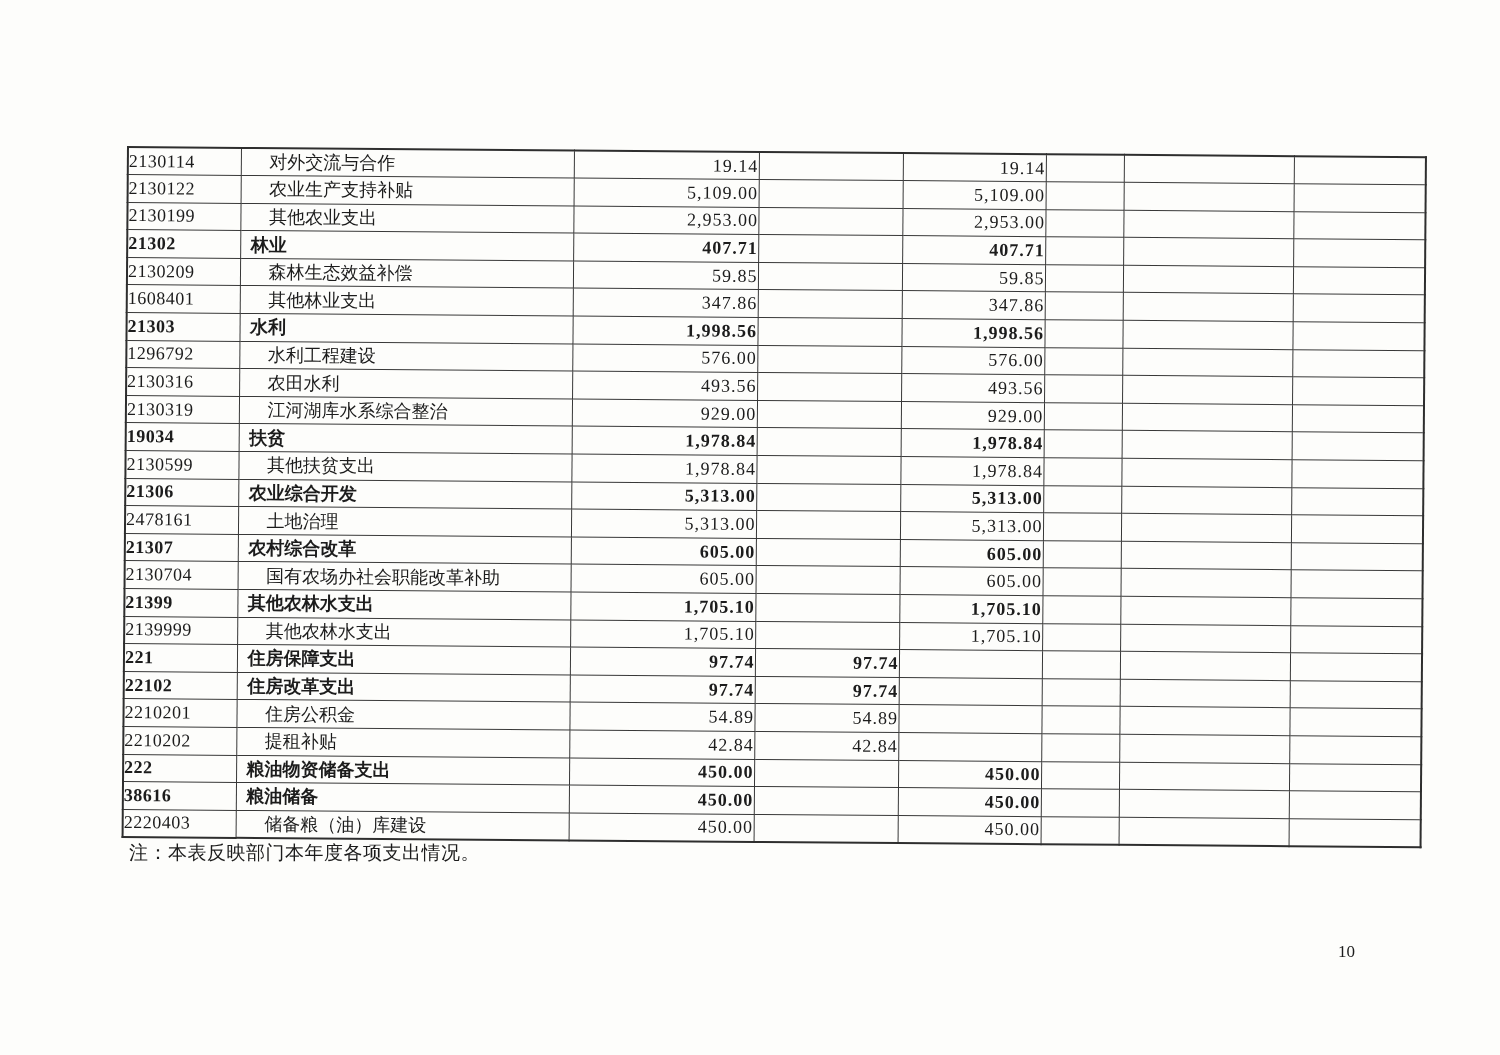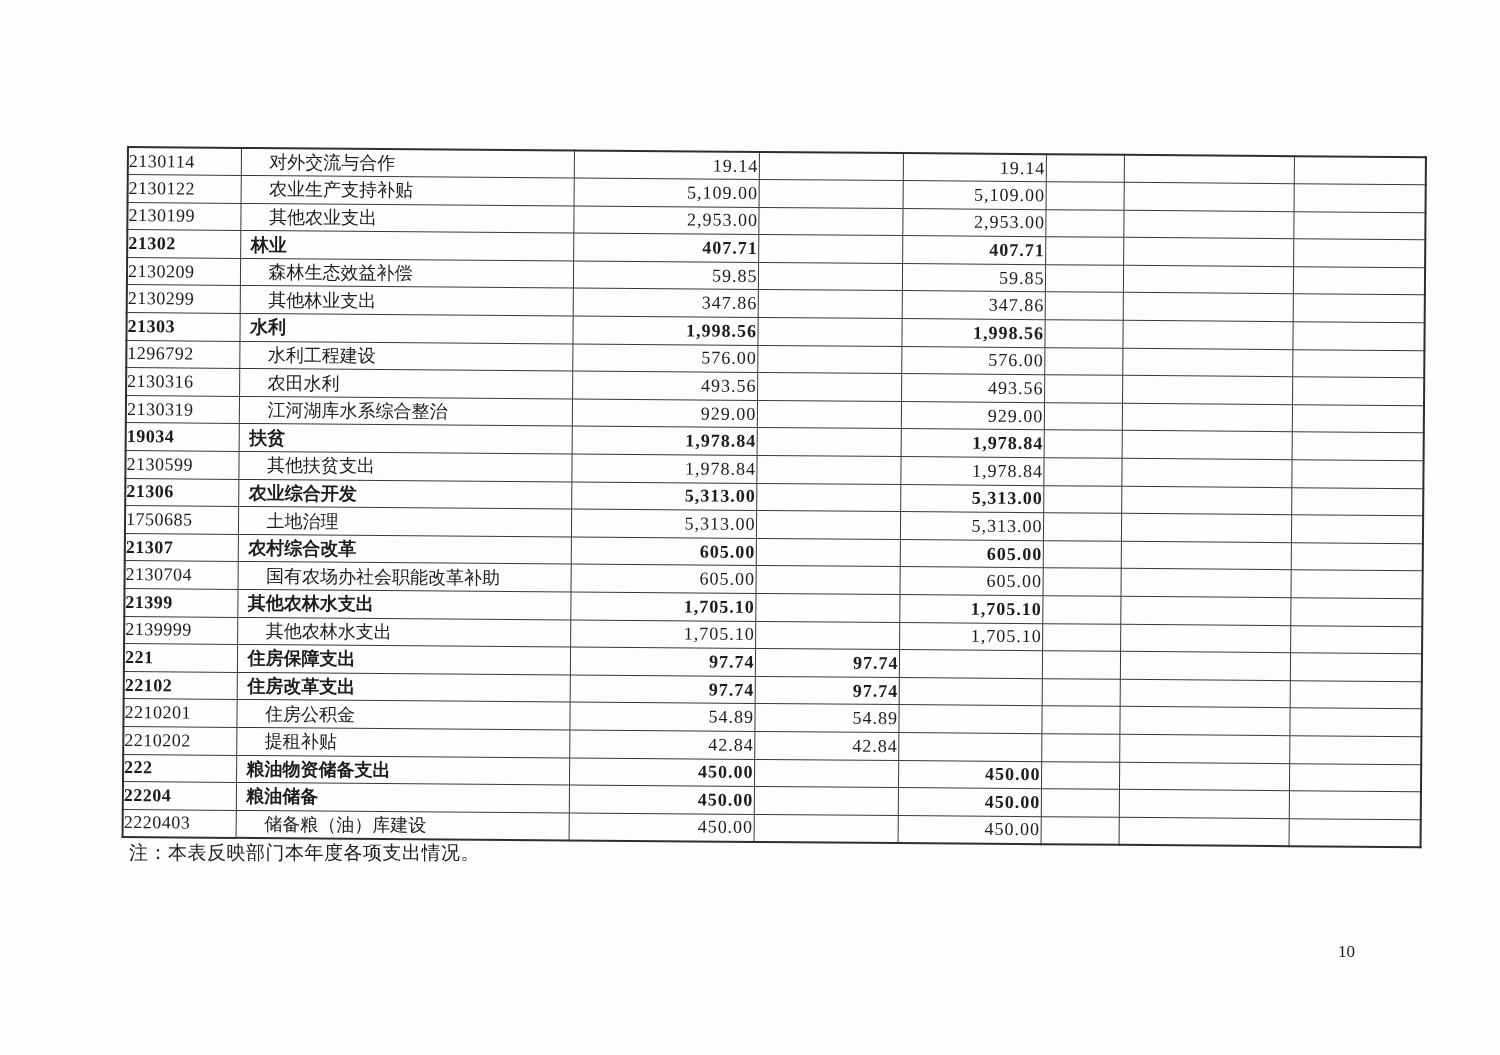--- a/index.html
+++ b/index.html
@@ -142,21 +142,21 @@
             <td class="code">2130209</td>
             <td class="name item">森林生态效益补偿</td>
             <td class="num">59.85</td>
             <td class="num"></td>
             <td class="num">59.85</td>
             <td class="empty"></td>
             <td class="empty"></td>
             <td class="empty"></td>
           </tr>
           <tr>
-            <td class="code">2130299</td>
+            <td class="code">1608401</td>
             <td class="name item">其他林业支出</td>
             <td class="num">347.86</td>
             <td class="num"></td>
             <td class="num">347.86</td>
             <td class="empty"></td>
             <td class="empty"></td>
             <td class="empty"></td>
           </tr>
           <tr class="bold">
             <td class="code">21303</td>
@@ -222,21 +222,21 @@
             <td class="code">21306</td>
             <td class="name cat">农业综合开发</td>
             <td class="num">5,313.00</td>
             <td class="num"></td>
             <td class="num">5,313.00</td>
             <td class="empty"></td>
             <td class="empty"></td>
             <td class="empty"></td>
           </tr>
           <tr>
-            <td class="code">1750685</td>
+            <td class="code">2478161</td>
             <td class="name item">土地治理</td>
             <td class="num">5,313.00</td>
             <td class="num"></td>
             <td class="num">5,313.00</td>
             <td class="empty"></td>
             <td class="empty"></td>
             <td class="empty"></td>
           </tr>
           <tr class="bold">
             <td class="code">21307</td>
@@ -322,21 +322,21 @@
             <td class="code">222</td>
             <td class="name cat">粮油物资储备支出</td>
             <td class="num">450.00</td>
             <td class="num"></td>
             <td class="num">450.00</td>
             <td class="empty"></td>
             <td class="empty"></td>
             <td class="empty"></td>
           </tr>
           <tr class="bold">
-            <td class="code">22204</td>
+            <td class="code">38616</td>
             <td class="name cat">粮油储备</td>
             <td class="num">450.00</td>
             <td class="num"></td>
             <td class="num">450.00</td>
             <td class="empty"></td>
             <td class="empty"></td>
             <td class="empty"></td>
           </tr>
           <tr>
             <td class="code">2220403</td>

